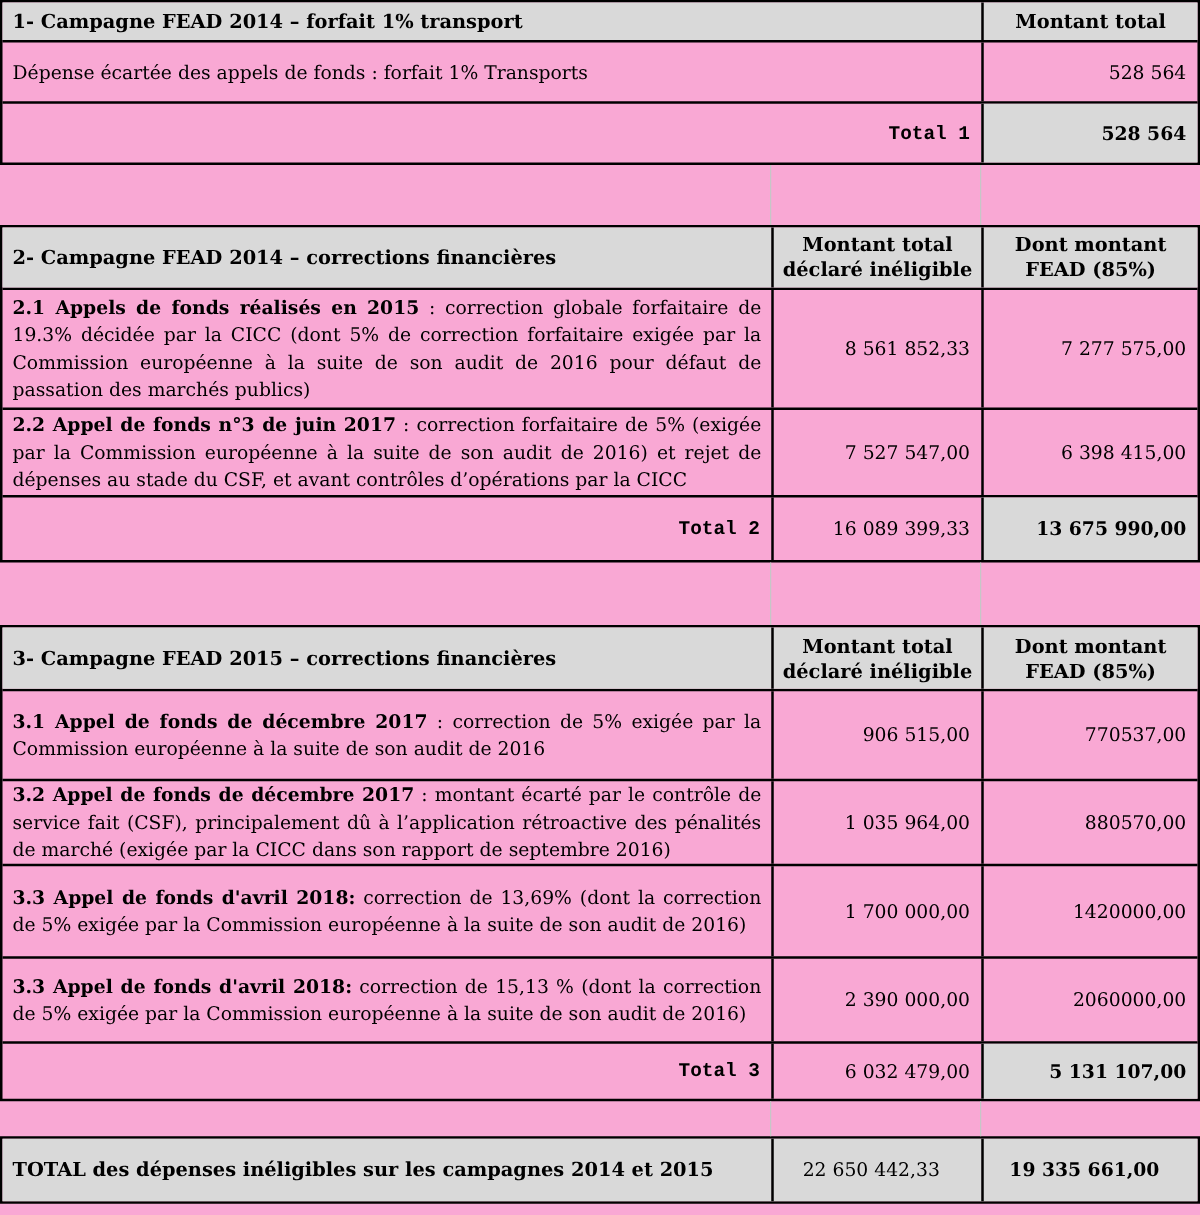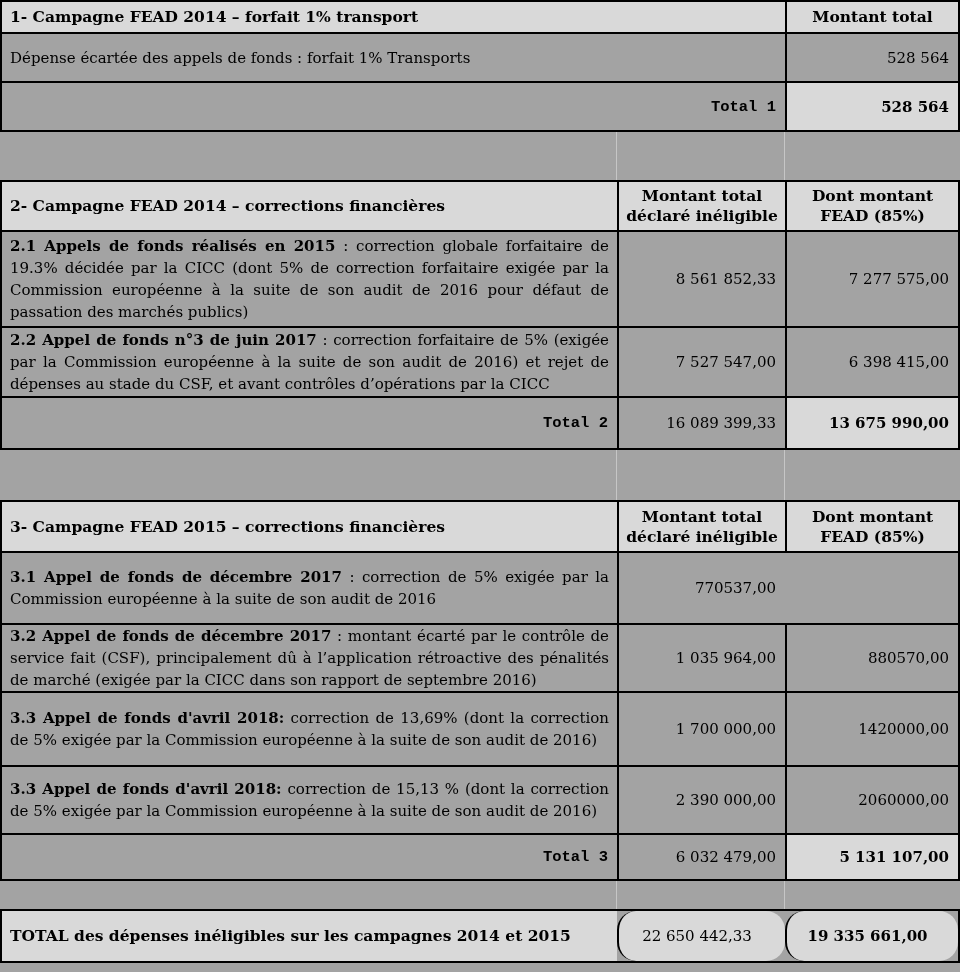--- a/index.html
+++ b/index.html
@@ -1,36 +1,36 @@
 <!DOCTYPE html>
 <html><head>
 <meta charset="utf-8">
 <style>
   html,body{margin:0;padding:0;background:#ffffff;}
   body{
     font-family:"DejaVu Serif","Liberation Serif",serif;
     font-size:15px;line-height:22px;color:#000;
   }
-  .page{position:relative;width:960px;height:972px;background:#a3a3a3;overflow:hidden;}
+  .page{position:relative;width:960px;height:972px;background:#f9a8d4;overflow:hidden;}
   .tbl{border:2px solid #000;box-sizing:border-box;width:960px;}
   .row{display:grid;}
   .t1 .row{grid-template-columns:783px 1fr;}
   .t23 .row{grid-template-columns:615px 168px 1fr;}
   .row + .row{border-top:2px solid #000;}
   .cell{display:flex;align-items:center;box-sizing:border-box;overflow:hidden;}
   .bl{border-left:2px solid #000;}
   .gray{background:#d9d9d9;}
   .bold{font-weight:bold;}
   .c-title{font-weight:bold;padding:0 8px;font-size:15.5px;}
   .c-head{justify-content:center;text-align:center;font-weight:bold;line-height:20px;padding:0 6px;font-size:15.5px;}
   .c-text{padding:1px 8px;}
   .c-text .inner{width:100%;text-align:justify;}
   .lead{font-weight:bold;}
   .c-num{justify-content:flex-end;padding-right:9px;white-space:nowrap;text-align:center;}
-  .c-num-center{justify-content:center;padding-right:10px;border-radius:19px;}
+  .c-num-center{justify-content:center;padding-right:10px;}
   .c-total-label{justify-content:flex-end;font-weight:bold;padding-right:9px;font-size:15.5px;font-family:Liberation Mono, monospace;}
   .h46{height:30px;} .h47{height:47px;} .h48{height:48px;} .h41{height:50px;}
   .h94{height:94px;} .h68{height:68px;} .h49{height:49px;} .h70{height:70px;}
   .h66{height:66px;} .h72{height:72px;} .h44{height:44px;} .h50{height:50px;}
   .gap{position:relative;width:960px;}
   .gap1{height:48px;} .gap2{height:50px;} .gap3{height:28px;}
   .vline{position:absolute;top:0;bottom:0;width:1px;background:#c6c6c6;}
   .vl-a{left:616px;} .vl-b{left:784px;}
 </style>
 </head>
@@ -95,20 +95,21 @@
   <section class="tbl t23">
     <div class="row">
       <div class="cell c-title gray">3- Campagne FEAD 2015 – corrections financières</div>
       <div class="cell c-head bl gray h49">Montant total déclaré inéligible</div>
       <div class="cell c-head bl gray">Dont montant FEAD (85%)</div>
     </div>
     <div class="row">
       <div class="cell c-text h70">
         <div class="inner"><span class="lead">3.1 Appel de fonds de décembre 2017</span><span> : correction de 5% exigée par la Commission européenne à la suite de son audit de 2016</span></div>
       </div>
+      <div class="cell c-num bl">906 515,00</div>
       <div class="cell c-num bl">770537,00</div>
     </div>
     <div class="row">
       <div class="cell c-text h66">
         <div class="inner"><span class="lead">3.2 Appel de fonds de décembre 2017</span><span> : montant écarté par le contrôle de service fait (CSF), principalement dû à l’application rétroactive des pénalités de marché (exigée par la CICC dans son rapport de septembre 2016)</span></div>
       </div>
       <div class="cell c-num bl">1 035 964,00</div>
       <div class="cell c-num bl">880570,00</div>
     </div>
     <div class="row">

